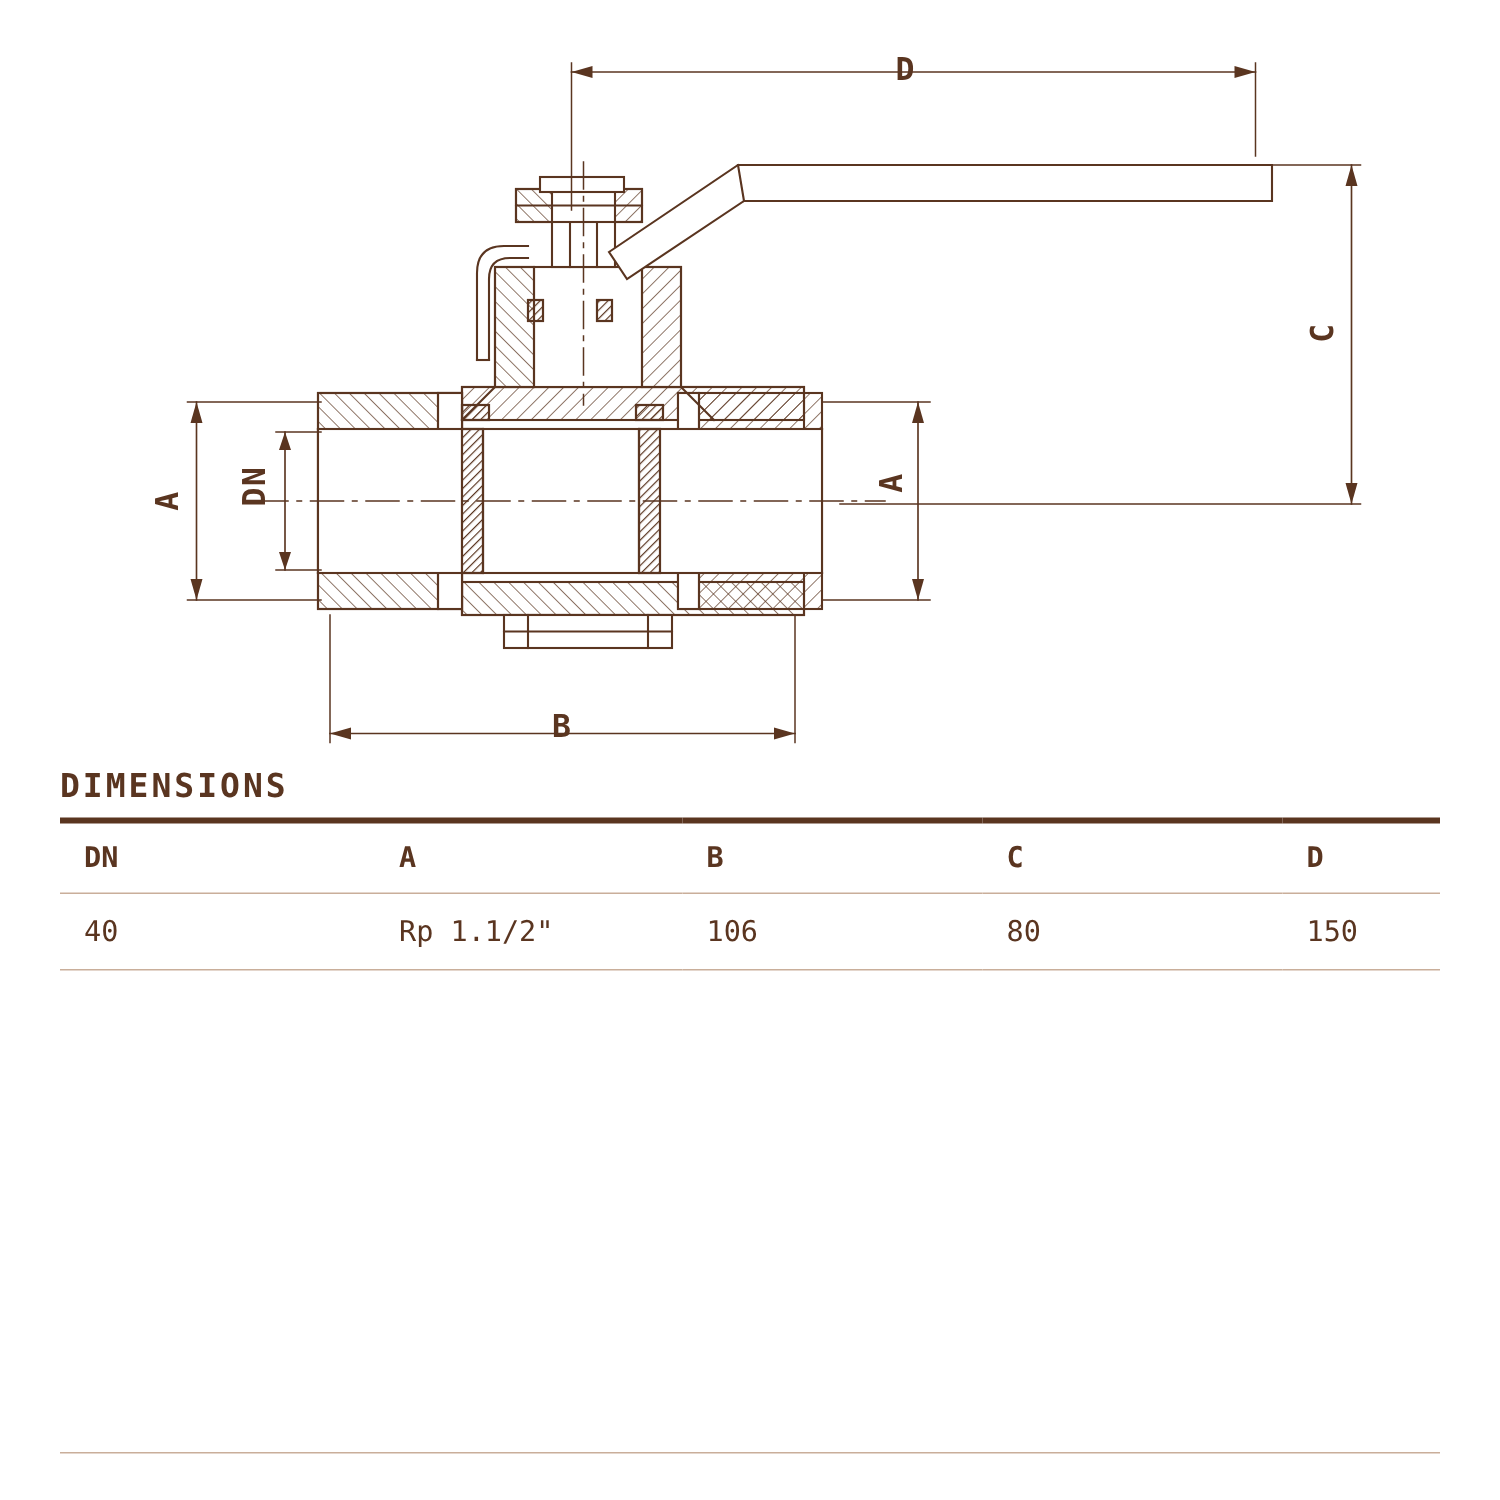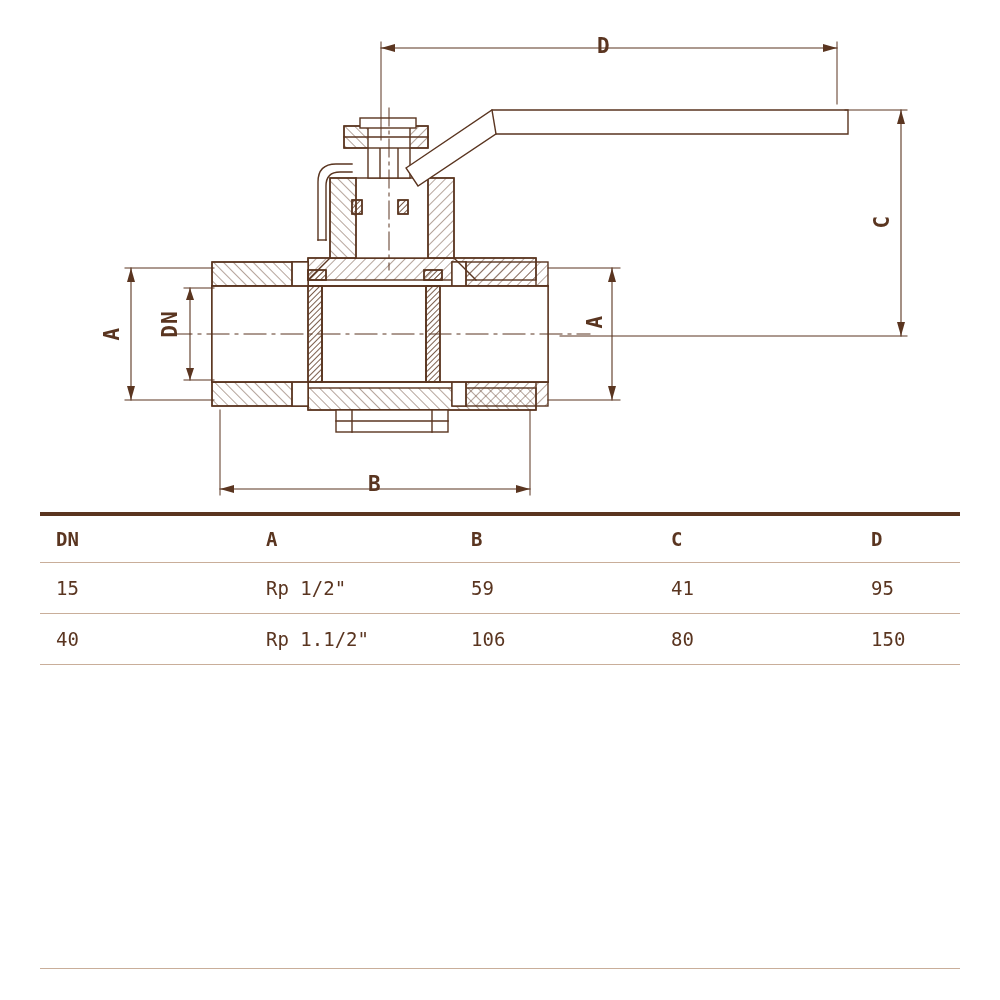--- a/index.html
+++ b/index.html
@@ -278,47 +278,41 @@
     <span class="dimlabel vert" style="left:105px; top:322px;">A</span>
 
     <span class="dimlabel vert" style="left:156px; top:312px; letter-spacing:1px;">DN</span>
 
     <span class="dimlabel vert" style="left:588px; top:310px;">A</span>
 
     <span class="dimlabel" style="left:368px; top:472px;">B</span>
   </div>
 
   <div class="table-wrap">
+    <div class="table-title">DIMENSIONS</div>
 
     <table class="dims">
       <colgroup>
         <col class="c-dn">
           <col class="c-a">
           <col class="c-b">
           <col class="c-c">
           <col class="c-d">
       </colgroup>
       <thead>
         <tr>
           <th>DN</th>
           <th>A</th>
           <th>B</th>
           <th>C</th>
           <th>D</th>
         </tr>
       </thead>
       <tbody>
         <tr>
-          <td>15</td>
-          <td>Rp 1/2"</td>
-          <td>59</td>
-          <td>41</td>
-          <td>95</td>
-        </tr>
-        <tr>
           <td>40</td>
           <td>Rp 1.1/2"</td>
           <td>106</td>
           <td>80</td>
           <td>150</td>
         </tr>
       </tbody>
     </table>
   </div>
 

